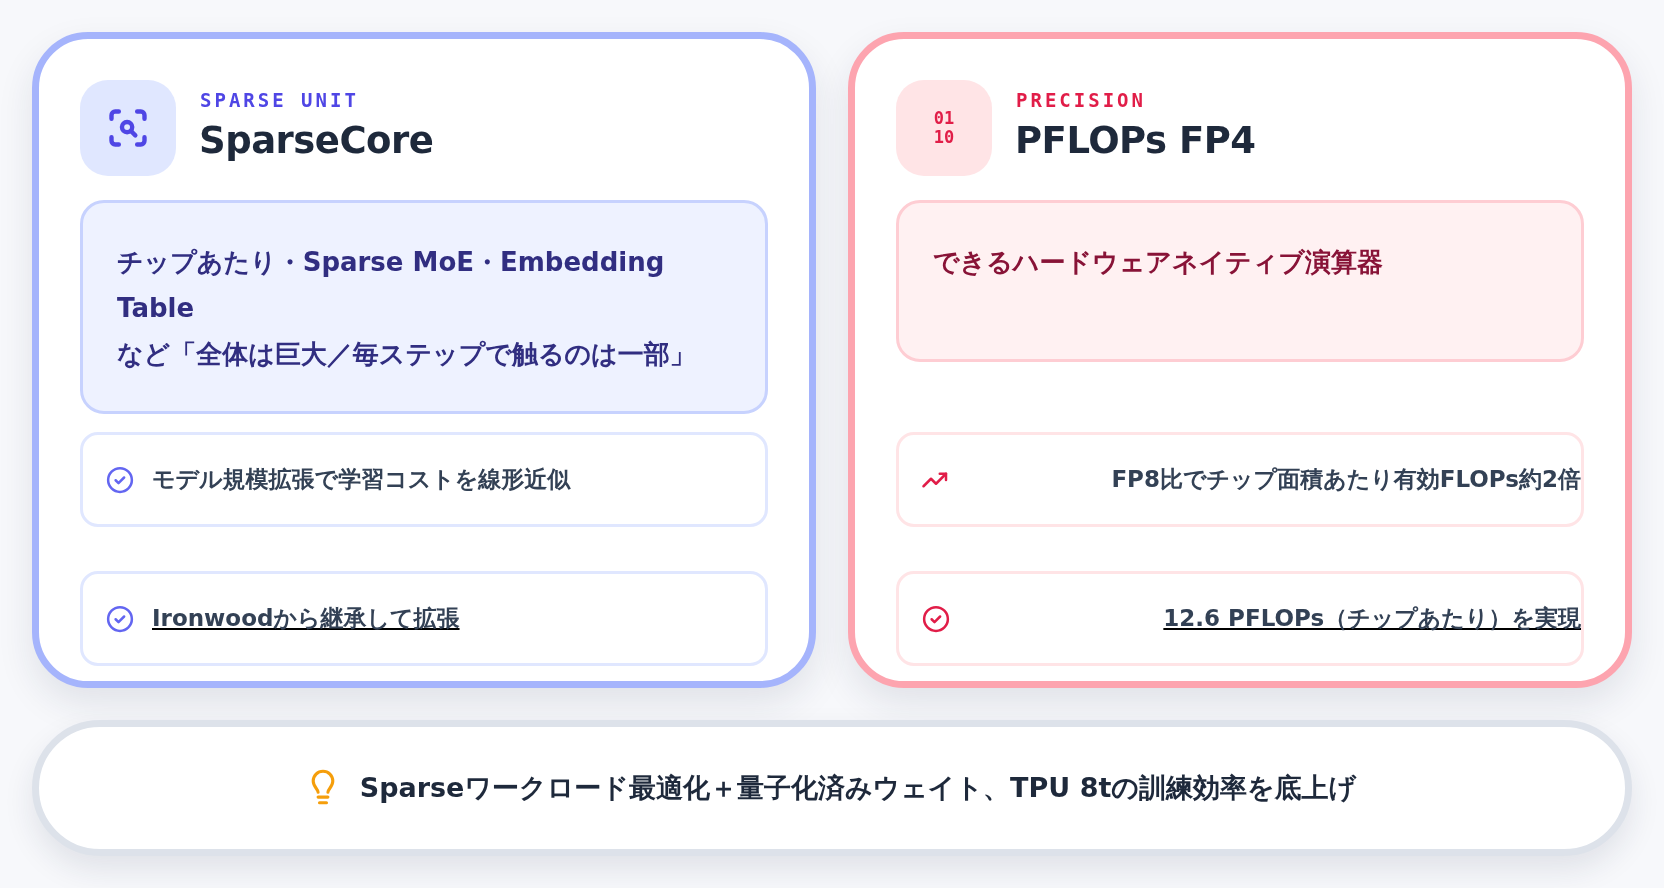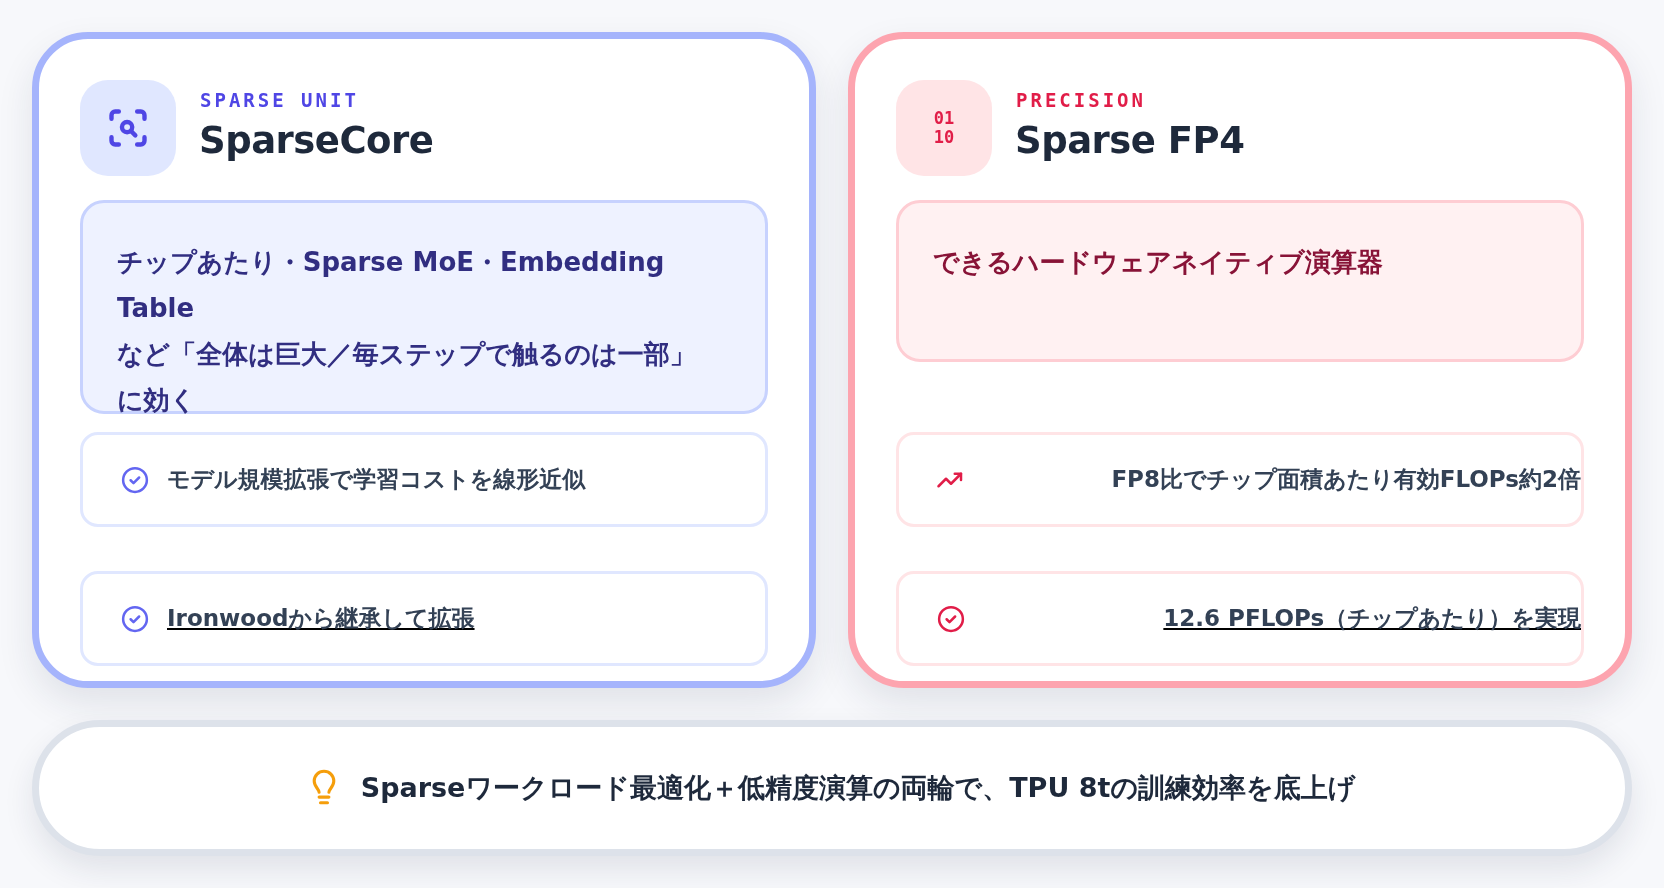--- a/index.html
+++ b/index.html
@@ -43,21 +43,21 @@
     position: absolute; left: 41px; top: 161px; width: 688px;
     box-sizing: border-box; border-radius: 24px; border: 3px solid;
     padding: 36px 34px; font-weight: bold; font-size: 26px; line-height: 46px;
   }
   .blue .highlight { height: 214px; background: #eef2ff; border-color: #c7d2fe; color: #312e81; }
   .red .highlight  { height: 162px; background: #fff1f2; border-color: #fecdd3; color: #881337; }
 
   .item {
     position: absolute; left: 41px; width: 688px; height: 95px;
     box-sizing: border-box; border-radius: 18px; border: 3px solid; background: #ffffff;
-    display: flex; align-items: center; padding-left: 36px;
+    display: flex; align-items: center; padding-left: 21px;
   }
   .blue .item { border-color: #e0e7ff; }
   .red .item  { border-color: #ffe4e6; justify-content: space-between; }
   .item.i1 { top: 393px; }
   .item.i2 { top: 532px; text-decoration: underline; }
   .item .ico { width: 32px; height: 32px; display: flex; align-items: center; justify-content: center; margin-right: 16px; }
   .item .txt { font-weight: bold; font-size: 23px; color: #334155; }
 
   .footer {
     position: absolute; left: 32px; top: 720px; width: 1600px; height: 136px;
@@ -80,21 +80,20 @@
         <path d="M7 21H5a2 2 0 0 1-2-2v-2"></path>
       <circle cx="11.5" cy="11.5" r="2.8"></circle>
         <path d="M13.6 13.6 16 16"></path>
     </svg>
   </div>
   <div class="eyebrow">SPARSE UNIT</div>
   <div class="title">SparseCore</div>
   <div class="highlight">
     <div>チップあたり・Sparse MoE・Embedding Table</div>
     <div>など「全体は巨大／毎ステップで触るのは一部」</div>
-    <div>に効く</div>
   </div>
   <div class="item i1">
     <span class="ico">
       <svg width="30" height="30" viewBox="0 0 24 24" fill="none" stroke="#6366f1" stroke-width="2" stroke-linecap="round" stroke-linejoin="round">
           <circle cx="12" cy="12" r="9.5"></circle>
           <path d="M8.5 12.2l2.3 2.3 4.5-4.5"></path>
         </svg>
     </span>
     <span class="txt">モデル規模拡張で学習コストを線形近似</span>
   </div>
@@ -110,21 +109,21 @@
 </div>
 
 <div class="card red">
   <div class="icon-box">
     <div class="binary">
       <div>01</div>
       <div>10</div>
     </div>
   </div>
   <div class="eyebrow">PRECISION</div>
-  <div class="title">Sparse FP4</div>
+  <div class="title">PFLOPs FP4</div>
   <div class="highlight">
     <div>できるハードウェアネイティブ演算器</div>
   </div>
   <div class="item i1">
     <span class="ico">
       <svg width="30" height="30" viewBox="0 0 24 24" fill="none" stroke="#e11d48" stroke-width="2" stroke-linecap="round" stroke-linejoin="round">
           <path d="M2 17l6-6 4 4 8-8"></path>
           <path d="M15 7h5v5"></path>
         </svg>
     </span>
@@ -142,14 +141,14 @@
 </div>
 
 <div class="footer">
   <span class="bulb">
     <svg width="28" height="40" viewBox="0 0 20 28" fill="none" stroke="#f59e0b" stroke-width="2.2" stroke-linecap="round" stroke-linejoin="round">
       <path d="M6.5 17c0-2-3.5-4-3.5-8a7 7 0 0 1 14 0c0 4-3.5 6-3.5 8"></path>
       <path d="M6.5 20.5h7"></path>
         <path d="M7.5 24.5h5"></path>
     </svg>
   </span>
-  <span class="ftxt">Sparseワークロード最適化＋低精度演算の両輪で、TPU 8tの訓練効率を底上げ</span>
+  <span class="ftxt">Sparseワークロード最適化＋量子化済みウェイト、TPU 8tの訓練効率を底上げ</span>
 </div>
 
 </body></html>

